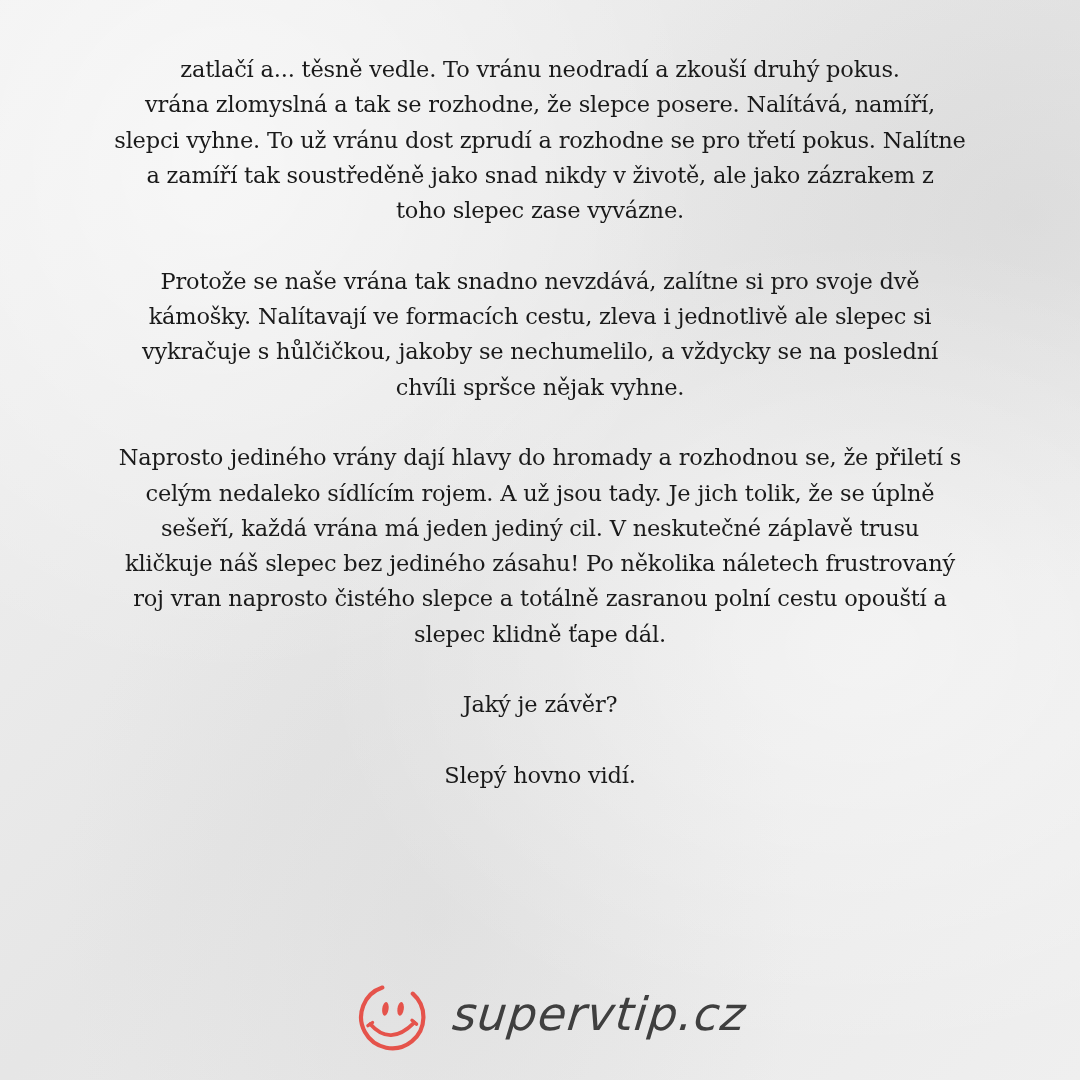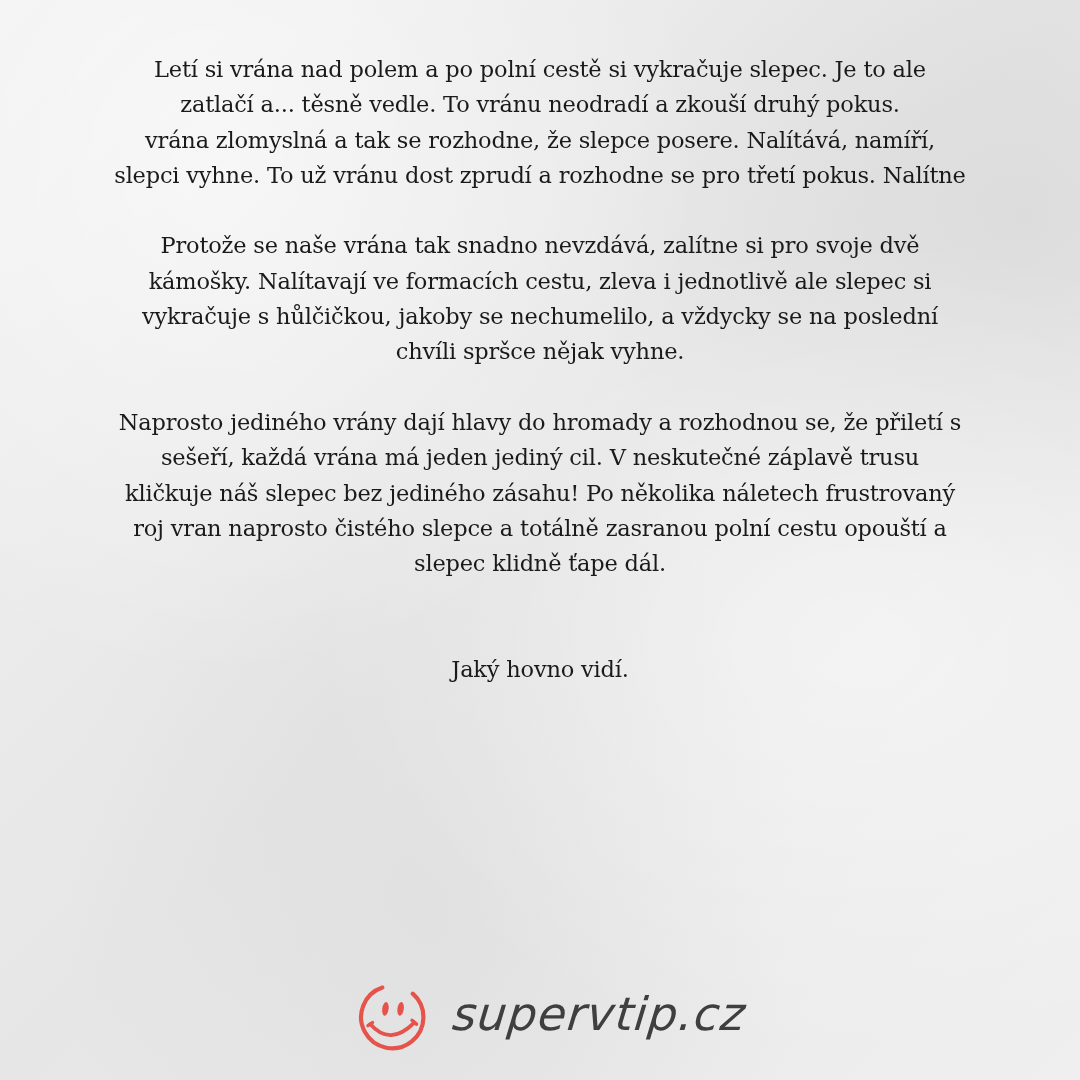--- a/index.html
+++ b/index.html
@@ -64,44 +64,49 @@
     transform: skewX(-6deg);
     line-height: 1;
     margin-top: -8px;
   }
 </style>
 </head>
 <body>
 
 <div class="content">
   <div class="para">
-    <span class="line">Letí si vrána nad polem a po polní cestě si vykračuje slepec. Je to ale</span>
     <span class="line">zatlačí a... těsně vedle. To vránu neodradí a zkouší druhý pokus.</span>
     <span class="line">vrána zlomyslná a tak se rozhodne, že slepce posere. Nalítává, namíří,</span>
     <span class="line">slepci vyhne. To už vránu dost zprudí a rozhodne se pro třetí pokus. Nalítne</span>
+    <span class="line">a zamíří tak soustředěně jako snad nikdy v životě, ale jako zázrakem z</span>
+    <span class="line">toho slepec zase vyvázne.</span>
   </div>
   <div class="gap"></div>
   <div class="para">
     <span class="line">Protože se naše vrána tak snadno nevzdává, zalítne si pro svoje dvě</span>
     <span class="line">kámošky. Nalítavají ve formacích cestu, zleva i jednotlivě ale slepec si</span>
     <span class="line">vykračuje s hůlčičkou, jakoby se nechumelilo, a vždycky se na poslední</span>
     <span class="line">chvíli spršce nějak vyhne.</span>
   </div>
   <div class="gap"></div>
   <div class="para">
     <span class="line">Naprosto jediného vrány dají hlavy do hromady a rozhodnou se, že přiletí s</span>
+    <span class="line">celým nedaleko sídlícím rojem. A už jsou tady. Je jich tolik, že se úplně</span>
     <span class="line">sešeří, každá vrána má jeden jediný cil. V neskutečné záplavě trusu</span>
     <span class="line">kličkuje náš slepec bez jediného zásahu! Po několika náletech frustrovaný</span>
     <span class="line">roj vran naprosto čistého slepce a totálně zasranou polní cestu opouští a</span>
     <span class="line">slepec klidně ťape dál.</span>
   </div>
   <div class="gap"></div>
+  <div class="para">
+    <span class="line">Jaký je závěr?</span>
+  </div>
   <div class="gap"></div>
   <div class="para">
-    <span class="line">Jaký hovno vidí.</span>
+    <span class="line">Slepý hovno vidí.</span>
   </div>
 </div>
 
 <div class="logo">
   <svg class="logo-icon" viewBox="0 0 100 100">
     <path d="M 36 10 A 41 41 0 1 0 76 18" fill="none" stroke="#e5534b" stroke-width="5.5" stroke-linecap="round"></path>
     <ellipse cx="40" cy="38" rx="4.2" ry="9" fill="#e5534b" transform="rotate(8 40 38)"></ellipse>
     <ellipse cx="60" cy="38" rx="4.2" ry="9" fill="#e5534b" transform="rotate(8 60 38)"></ellipse>
     <path d="M 20 58 Q 46 88 78 56" fill="none" stroke="#e5534b" stroke-width="5" stroke-linecap="round"></path>
     <path d="M 17 60 L 23 56" fill="none" stroke="#e5534b" stroke-width="4.5" stroke-linecap="round"></path>

